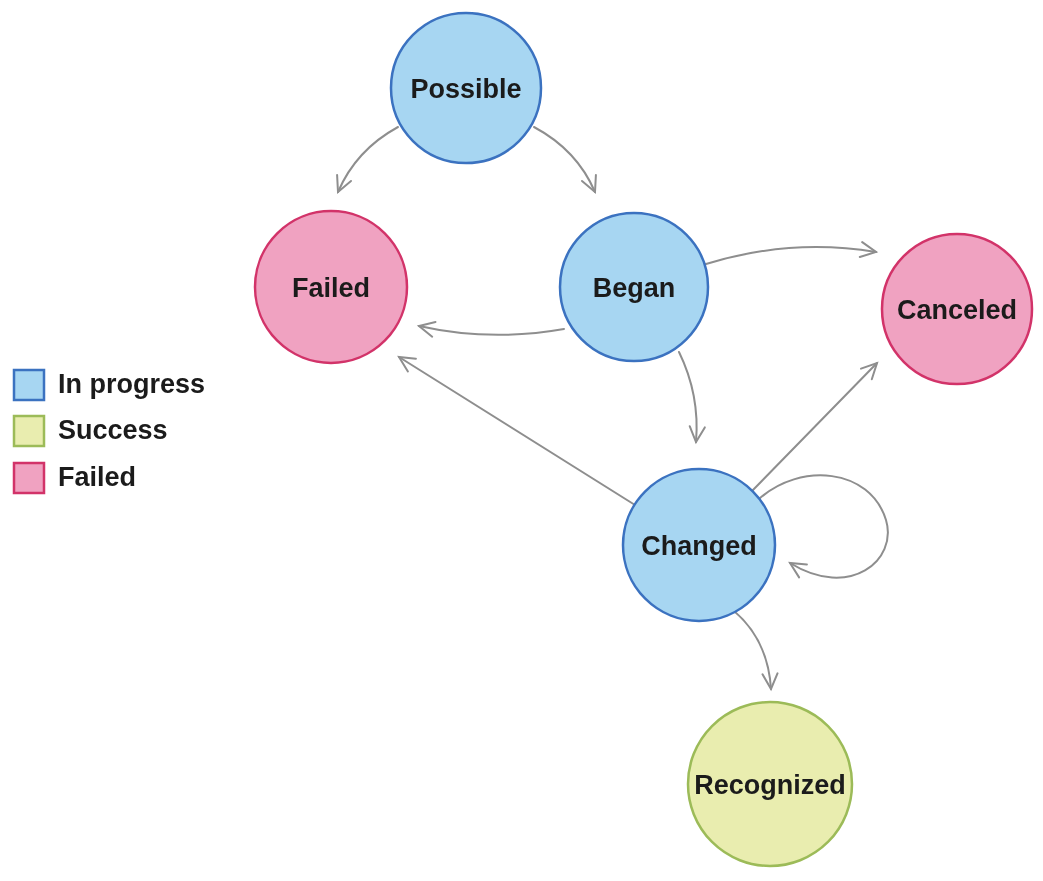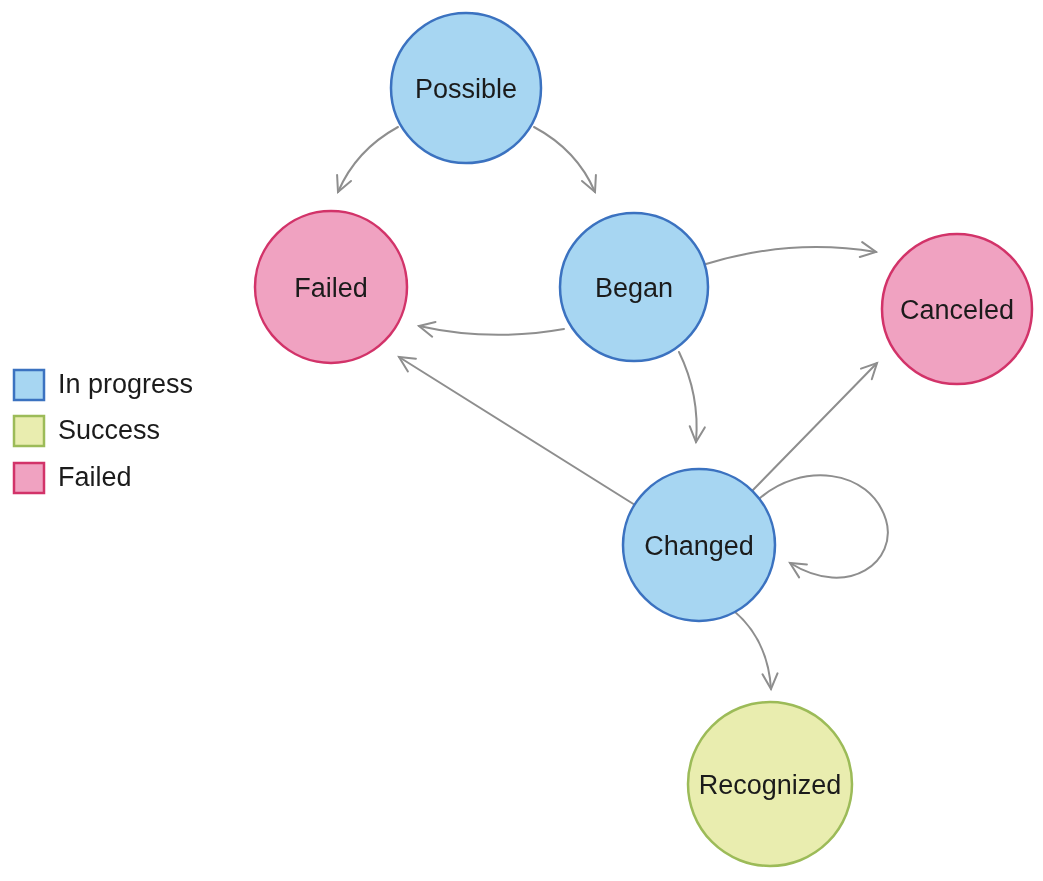--- a/index.html
+++ b/index.html
@@ -6,20 +6,21 @@
     margin: 0;
     padding: 0;
     background: #ffffff;
   }
   #canvas {
     position: relative;
     width: 1043px;
     height: 881px;
     background: #ffffff;
     overflow: hidden;
+    font-weight: bold;
   }
   svg {
     display: block;
     font-family: "Liberation Sans", "DejaVu Sans", sans-serif;
   }
   .edge, .arrowhead {
     fill: none;
     stroke-width: 2;
     stroke-linecap: round;
     stroke-linejoin: miter;

